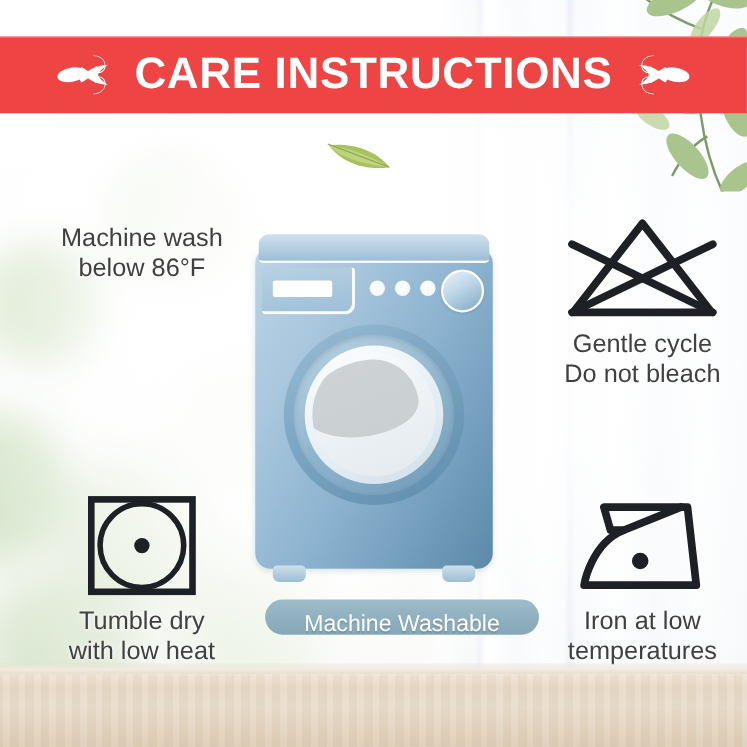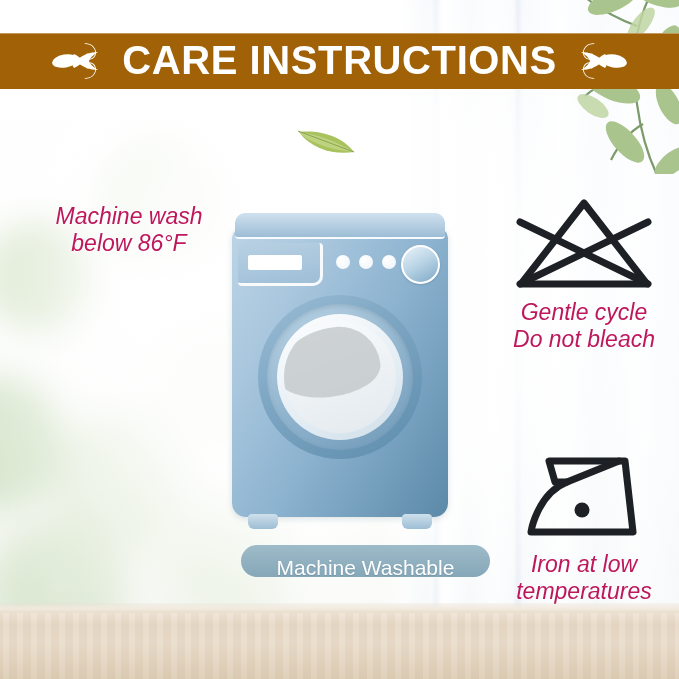--- a/index.html
+++ b/index.html
@@ -82,49 +82,48 @@
     opacity:.9;
   }
   .table-edge{
     position:absolute;left:0;right:0;bottom:66px;height:10px;
     background:linear-gradient(180deg,rgba(228,219,206,.25),#f1e9dd 60%,#e8ddcd 100%);
     filter:blur(.6px);
   }
 
   
   .banner{
-    position:absolute;left:0;right:0;top:33px;height:56px;
-    background:#a16207;
+    position:absolute;left:0;right:0;top:33px;height:70px;
+    background:#ef4444;
     display:flex;align-items:center;justify-content:center;
     box-shadow:0 1px 0 rgba(255,255,255,.35) inset;
   }
   .banner-title{
     color:#ffffff;
     font-size:40px;
     font-weight:700;
     letter-spacing:.6px;
     line-height:1;
     white-space:nowrap;
     margin:0 14px;
     padding-bottom:2px;
   }
   .fleur{width:56px;height:48px;flex:none;}
   .fleur svg{display:block;}
 
   
   .cell{position:absolute;text-align:center;}
   .cell .glyph{display:flex;align-items:center;justify-content:center;height:96px;}
   .cell .caption{
-    color:#be185d;
+    color:#404040;
     font-size:23px;
     line-height:1.18;
     margin-top:7px;
     white-space:pre-line;
     text-shadow:0 0 3px rgba(255,255,255,.9), 0 0 8px rgba(255,255,255,.7);
-    font-style:italic;
   }
 
   #cell-wash   {left:14px;  top:196px; width:230px;}
   #cell-bleach {left:486px; top:196px; width:196px;}
   #cell-dry    {left:14px;  top:448px; width:230px;}
   #cell-iron   {left:486px; top:448px; width:196px;}
 
   .tubtext{
     font-size:23px;font-weight:700;fill:#141618;
     font-family:"Liberation Sans", sans-serif;
@@ -297,20 +296,31 @@
       <svg viewBox="0 0 148 96" width="148" height="96">
         <path d="M74 7 L137 88 L11 88 Z" fill="none" stroke="#1d2024" stroke-width="7" stroke-linejoin="round"></path>
         <line x1="10" y1="26" x2="138" y2="88" stroke="#1d2024" stroke-width="7" stroke-linecap="round"></line>
         <line x1="138" y1="26" x2="10" y2="88" stroke="#1d2024" stroke-width="7" stroke-linecap="round"></line>
       </svg>
     </div>
     <div class="caption">Gentle cycle
 Do not bleach</div>
   </div>
 
+  <div class="cell" id="cell-dry">
+    <div class="glyph">
+      <svg viewBox="0 0 120 96" width="120" height="96">
+        <rect x="14" y="6" width="92" height="84" fill="none" stroke="#1d2024" stroke-width="6"></rect>
+        <circle cx="60" cy="48" r="38" fill="none" stroke="#1d2024" stroke-width="5"></circle>
+        <circle cx="60" cy="48" r="7" fill="#1d2024"></circle>
+      </svg>
+    </div>
+    <div class="caption">Tumble dry
+with low heat</div>
+  </div>
 
   <div class="cell" id="cell-iron">
     <div class="glyph">
       <svg viewBox="0 0 130 96" width="130" height="96">
         <path d="M30 13 L106 13 L114 84 L12 84 C12 84, 18 46, 48 34 L36 34 Z" fill="none" stroke="#1d2024" stroke-width="7" stroke-linejoin="round"></path>
         <path d="M100 13 L48 34" stroke="#1d2024" stroke-width="7" stroke-linecap="round"></path>
         <circle cx="63" cy="62" r="7.5" fill="#1d2024"></circle>
       </svg>
     </div>
     <div class="caption">Iron at low

